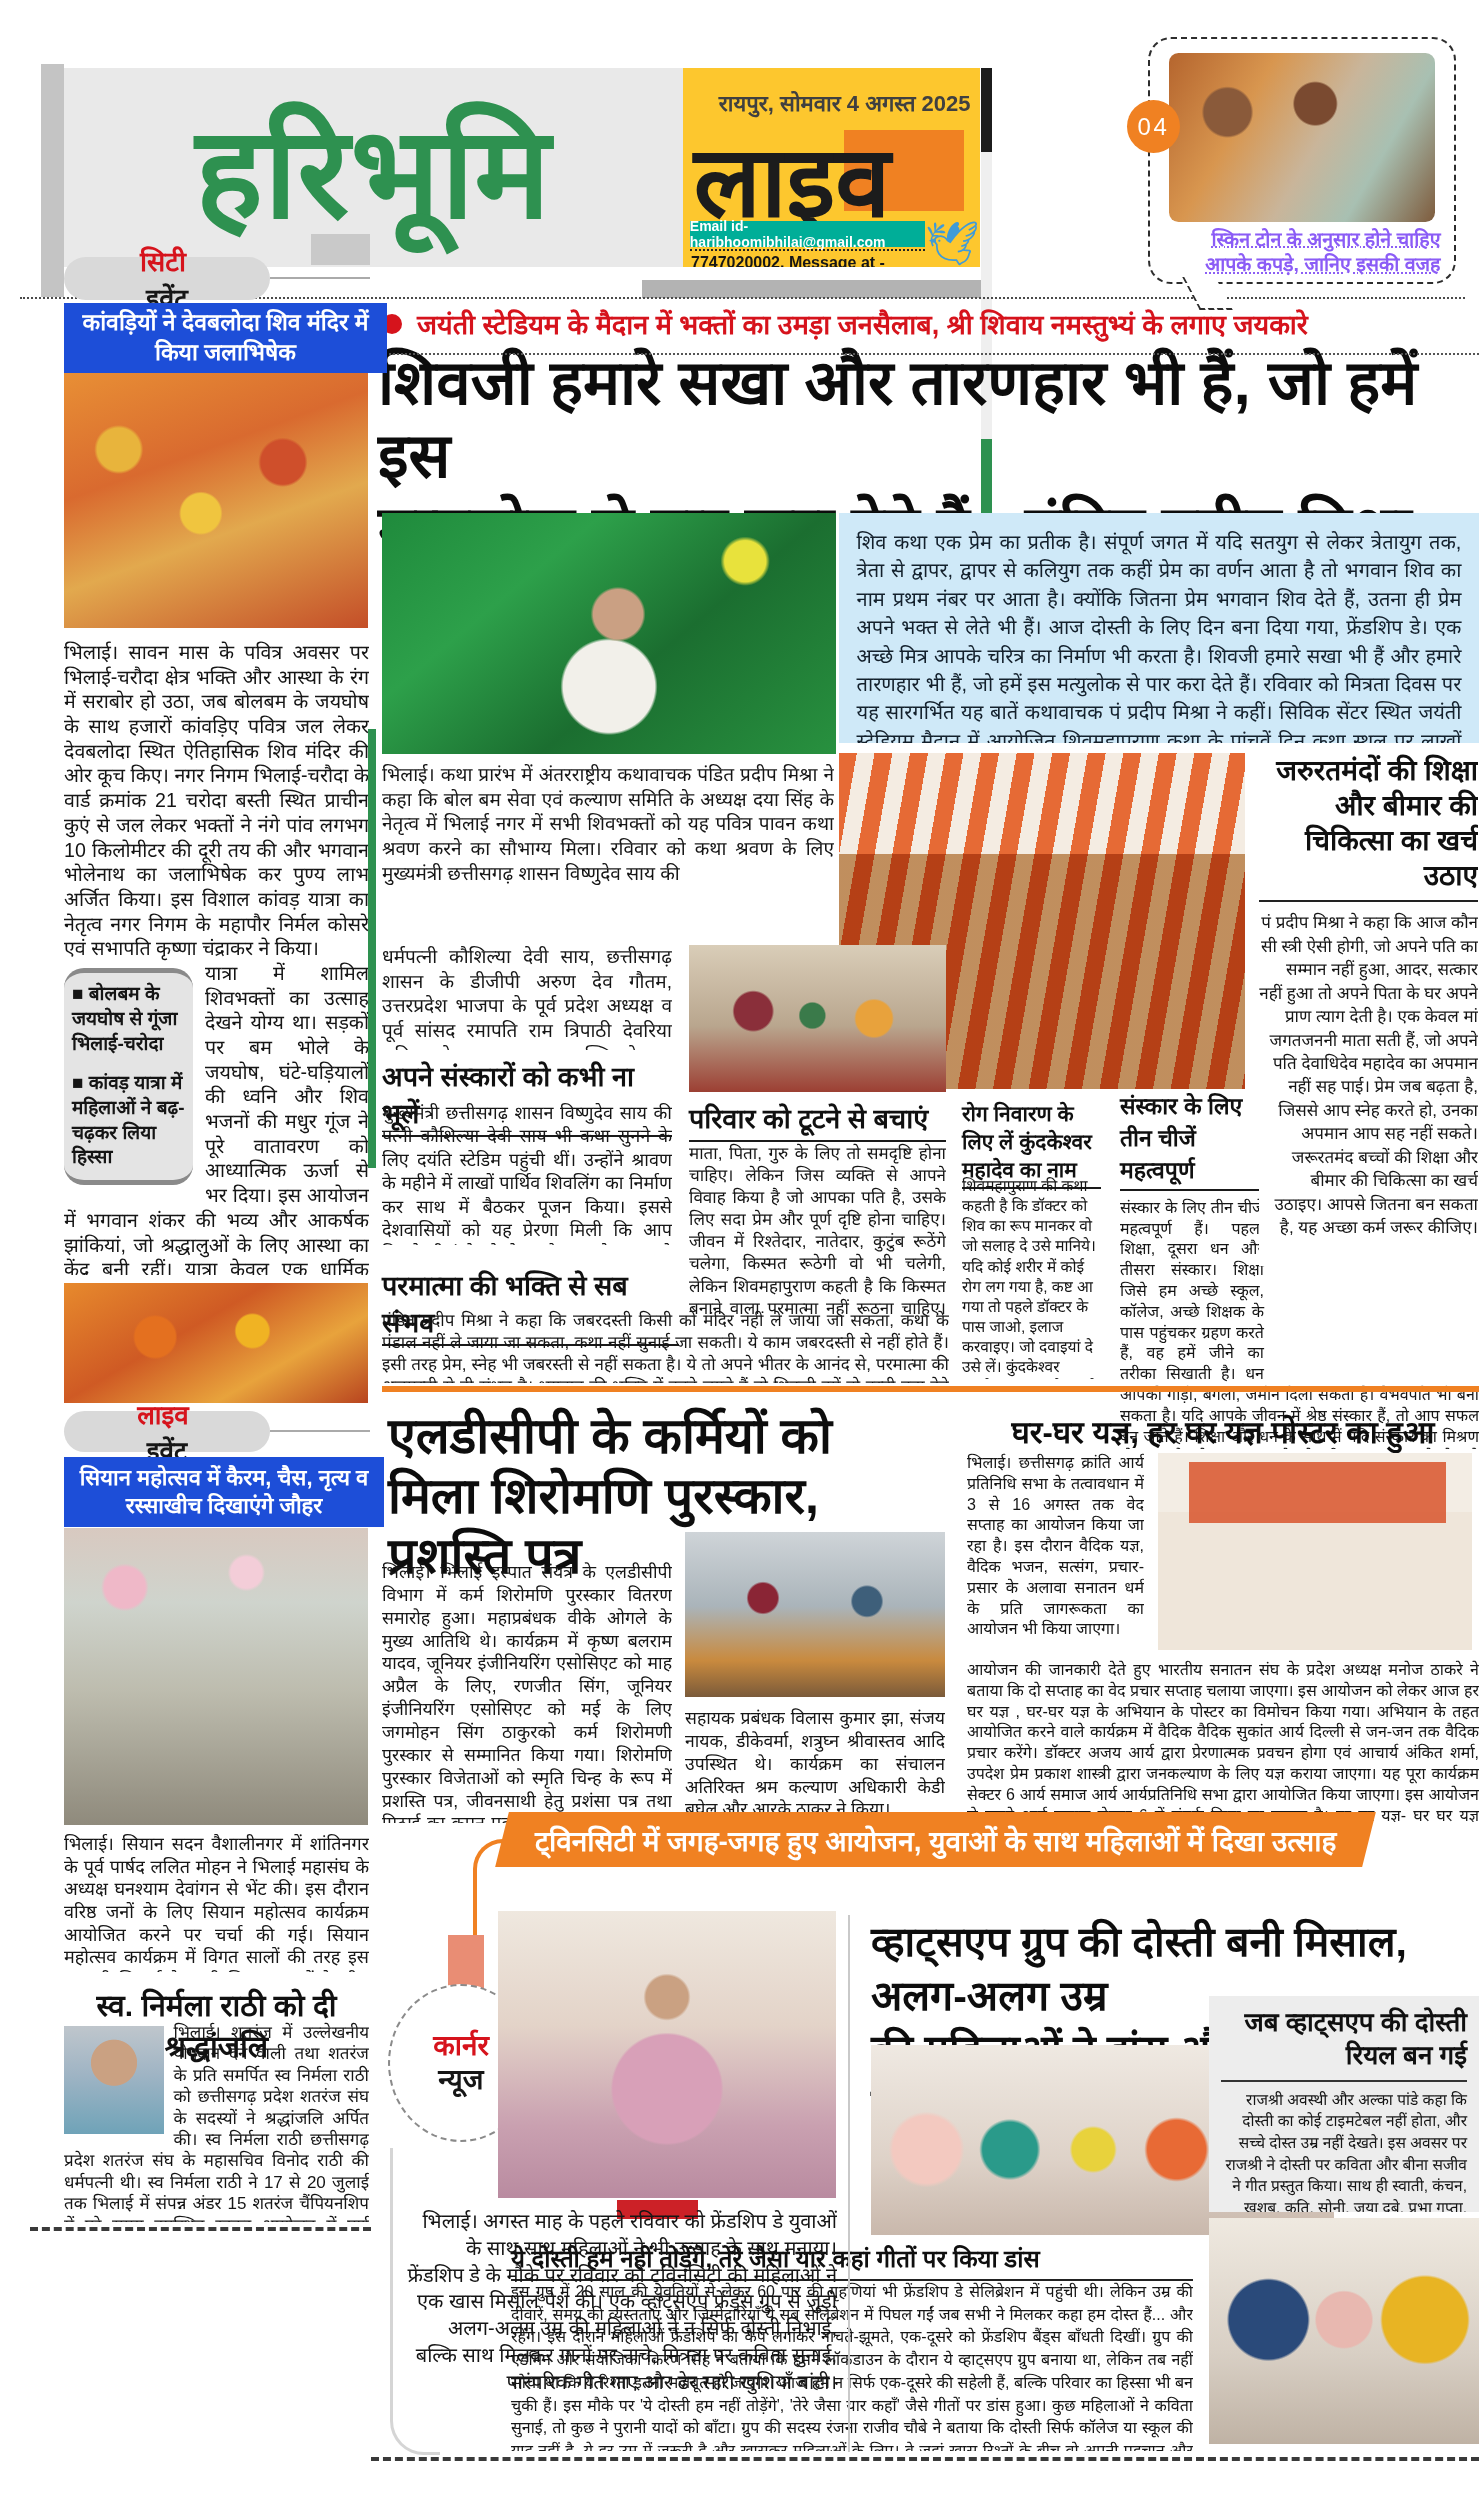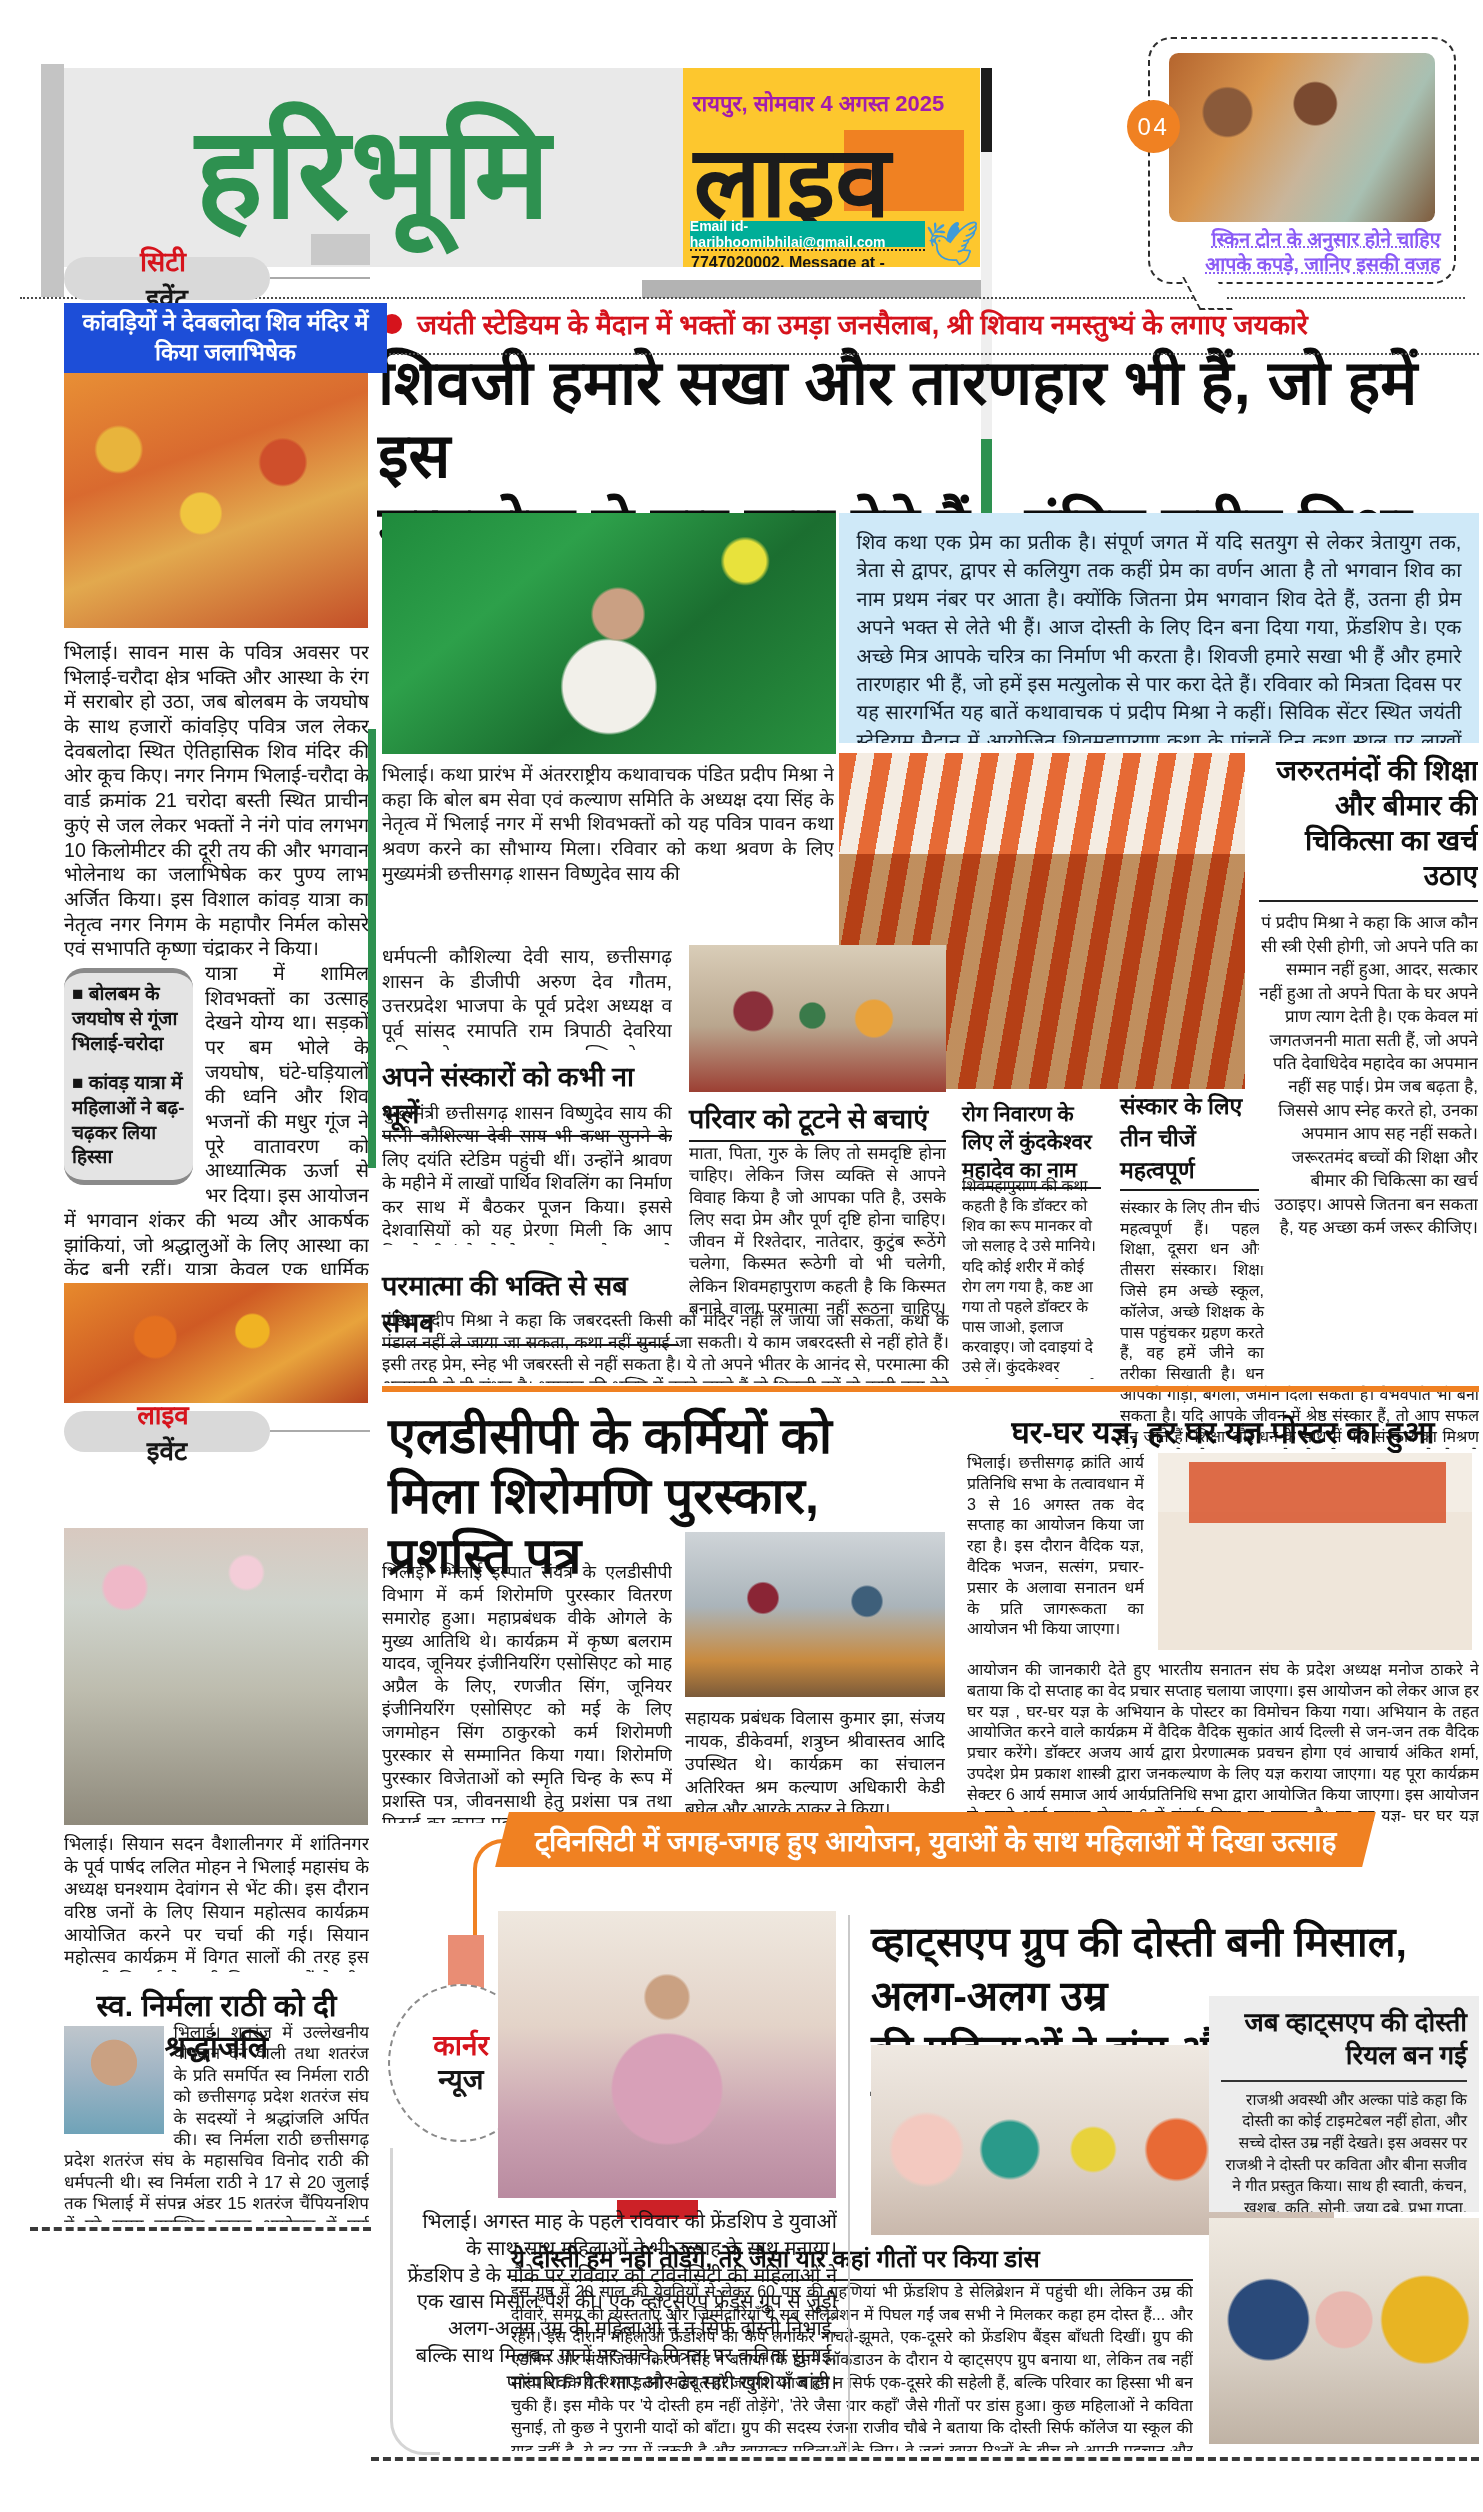--- a/index.html
+++ b/index.html
@@ -24,21 +24,21 @@
 
 <div class="page">
 
   <div class="abs thin-v" style="left:41px;top:64px;width:23px;height:233px;background:#c4c4c4;"></div>
 
   <div class="abs" style="left:64px;top:68px;width:619px;height:199px;background:#e9e9e9;display:flex;align-items:center;justify-content:center;">
     <div style="font-size:127px;font-weight:800;color:#2e9150;letter-spacing:1.4px;">हरिभूमि</div>
   </div>
 
   <div class="abs" style="left:683px;top:68px;width:297px;height:199px;background:#fdc72e;overflow:hidden;">
-    <div class="abs" style="left:9.5px;top:19px;width:278px;font-size:22px;font-weight:800;color:#a21caf;">रायपुर, सोमवार 4 अगस्त 2025</div>
+    <div class="abs" style="left:9.5px;top:19px;width:278px;font-size:22px;font-weight:800;color:#404040;text-align:right;">रायपुर, सोमवार 4 अगस्त 2025</div>
     <div class="abs" style="left:161px;top:62px;width:120px;height:81px;background:#f08122;"></div>
     <div class="abs" style="left:10.8px;top:42px;font-size:99px;font-weight:800;color:#1c1c1c;">लाइव</div>
     <div class="abs" style="left:6.8px;top:153px;width:235px;height:26px;background:#00ae98;color:#fff;font-size:14px;font-weight:700;display:flex;align-items:center;justify-content:center;">Email id- haribhoomibhilai@gmail.com</div>
     <div class="abs" style="left:6.8px;top:181px;width:235px;border-top:2px dotted #222;"></div>
     <div class="abs" style="left:8px;top:186px;width:243px;font-size:16px;font-weight:800;color:#161616;">7747020002,  Message at - 9755819129</div>
     <div class="abs" style="left:242px;top:150px;font-size:43px;color:#3f9bd8;">🕊</div>
   </div>
 
   <div class="abs" style="left:981px;top:68px;width:10.8px;height:84px;background:#1c1c1c;"></div>
   <div class="abs" style="left:981px;top:152px;width:10.8px;height:287px;background:#efefef;"></div>
@@ -95,20 +95,21 @@
       radial-gradient(circle at 30% 45%, #e4701f 0 9%, transparent 10%),
       radial-gradient(circle at 62% 40%, #f0b323 0 8%, transparent 9%),
       linear-gradient(150deg,#e78a2d 0%,#cf5a24 40%,#e8a33c 70%,#b8441f 100%);"></div>
 
   <div class="abs pill" style="left:64px;top:1411px;width:206px;height:41px;font-size:26px;">
     <span class="red">लाइव</span>
     <span class="blk">इवेंट</span>
   </div>
   <div class="abs" style="left:270px;top:1430px;width:100px;border-top:2px solid #aaa;"></div>
 
+  <div class="abs teal-box" style="left:64px;top:1457px;width:304px;height:65px;font-size:22px;line-height:1.3;padding:2.7px 8px;">सियान महोत्सव में कैरम, चैस, नृत्य व रस्साखीच दिखाएंगे जौहर</div>
 
   <div class="photo abs" style="left:64px;top:1528px;width:304px;height:297px;background:
       radial-gradient(circle at 20% 20%, #efb8c8 0 6%, transparent 7%),
       radial-gradient(circle at 60% 15%, #f3cdd8 0 5%, transparent 6%),
       linear-gradient(180deg,#d8c9c0 0%,#cfd4cd 25%,#bdbcae 55%,#8f8a7c 100%);"></div>
 
   <div class="abs rail-txt" style="left:64px;top:1833px;width:305px;height:139px;font-size:18px;">भिलाई।  सियान सदन वैशालीनगर में शांतिनगर के पूर्व पार्षद ललित मोहन ने भिलाई महासंघ के अध्यक्ष घनश्याम देवांगन से भेंट की। इस दौरान वरिष्ठ जनों के लिए सियान महोत्सव कार्यक्रम आयोजित करने पर चर्चा की गई। सियान महोत्सव कार्यक्रम में विगत सालों की तरह इस बार भी भिलाई के सभी सियान सदनों के बीच पारंपरिक खेलों के साथ साथ कैरम, चैस, लूडो, संगीत, नृत्य, रस्साखीच, अंताक्षरी प्रतियोगिता सहित कई प्रतियोगिताएं आयोजित की जाएगी। आयोजन के संबंध में आज हुई बैठक में कार्यक्रम में सियान सदन वैशालीनगर के अध्यक्ष आर एस प्रसाद, महासचिव दिनेश कुमार गुप्ता, कोषाध्यक्ष दिनेश मिश्रा, संरक्षक राजपाल सिंह राघव और राजभान सिंह डिंडे, गंगा चरण पुरोहित, आर पी बरसाने, महेश रत्नानी, मोहन लाल गोपाल, शंकर सेन्दे, शोभाराम भोंगड़े, डी ए करमरकर, आर बी गुप्ता, रामभाऊ श्रीखंडे सहित अन्य वरिष्ठ जन उपस्थित रहे।</div>
 
   <div class="abs" style="left:64px;top:1984px;width:305px;font-size:30px;font-weight:800;text-align:center;color:#101010;">स्व. निर्मला राठी को दी श्रद्धांजलि</div>
   <div class="abs rail-txt" style="left:64px;top:2022px;width:305px;height:200px;font-size:17px;">

